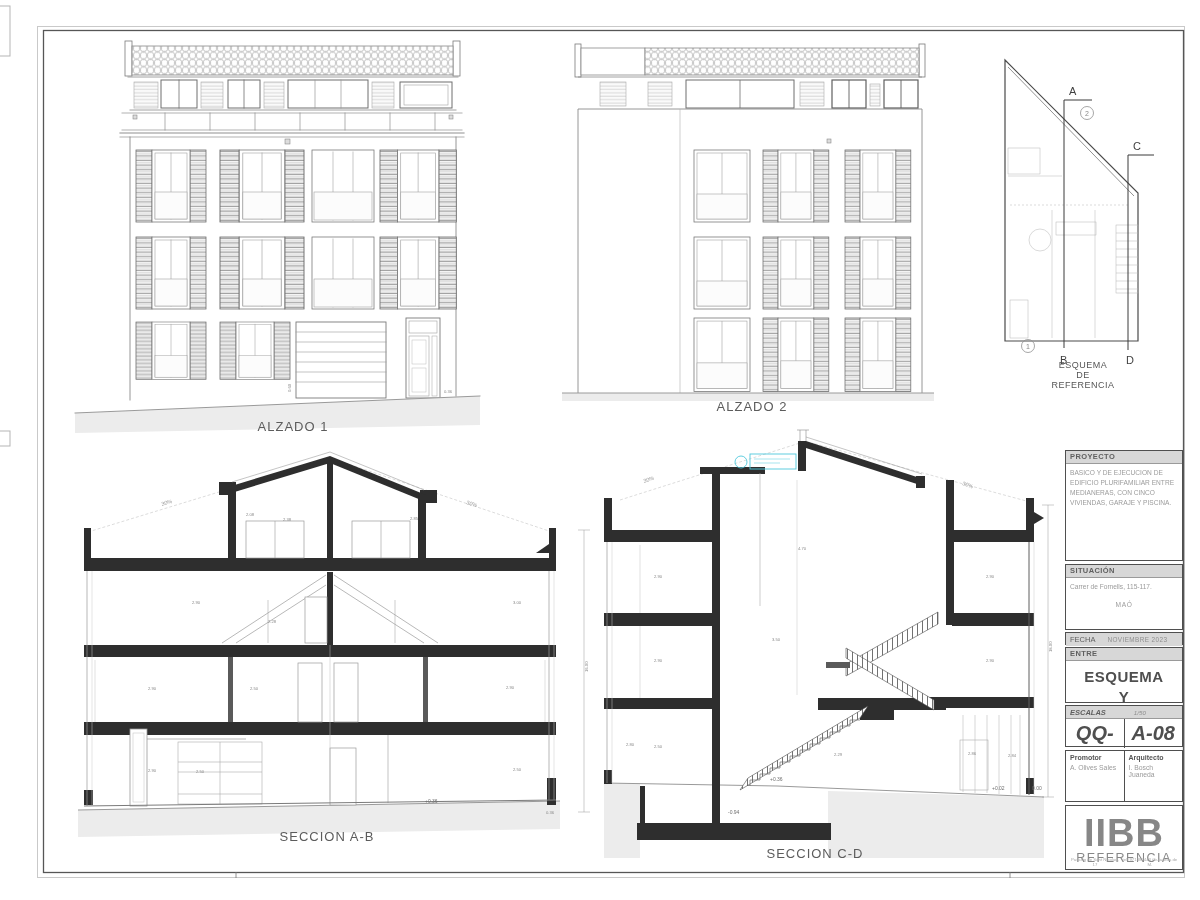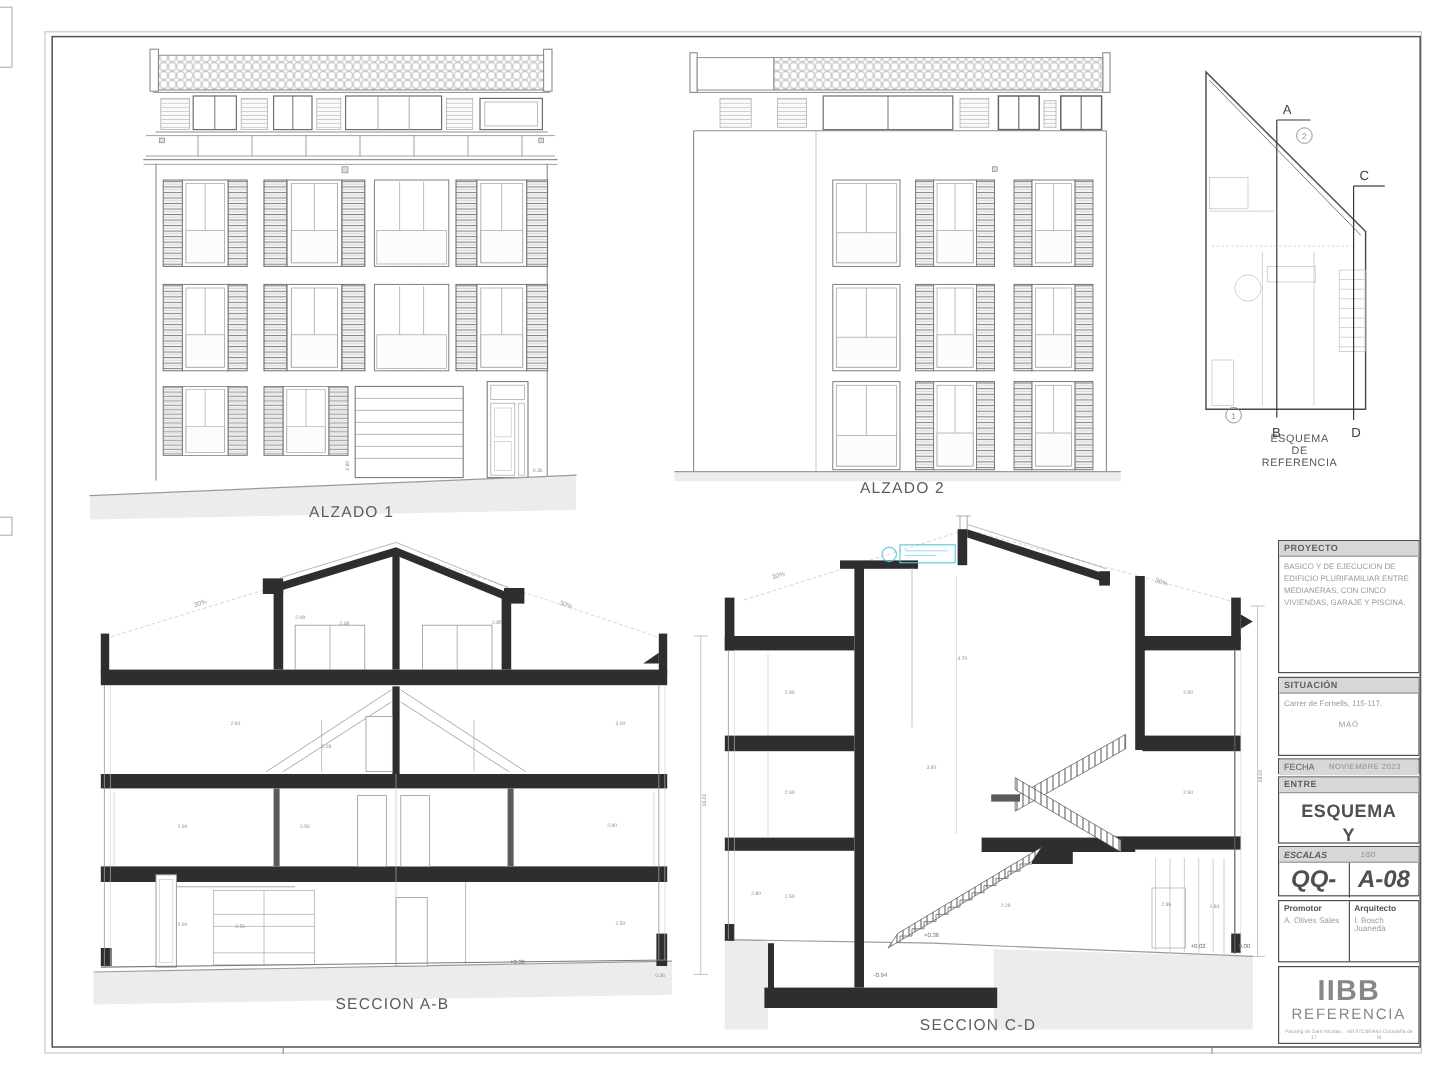--- a/index.html
+++ b/index.html
@@ -30,21 +30,21 @@
   .tb-esc .val{font-size:6.2px;color:#8f8f8f;margin-left:28px;}
   .tb-codes{display:flex;height:29px;}
   .tb-codes .cell{flex:1;text-align:center;font-size:20px;font-weight:bold;color:#4f4f4f;line-height:29px;}
   .tb-codes .cell:first-child{border-right:1px solid #4f4f4f;}
   .tb-people{display:flex;height:100%;}
   .tb-people .col{flex:1;padding:3px 4px;box-sizing:border-box;}
   .tb-people .col:first-child{border-right:1px solid #4f4f4f;}
   .tb-people .plab{font-size:7px;font-weight:bold;color:#555;}
   .tb-people .pval{font-size:6.8px;color:#9b9b9b;margin-top:3px;}
   .tb-logo{text-align:center;}
-  .tb-logo .big{font-size:24px;font-weight:bold;color:#878787;line-height:.95;margin-top:9px;letter-spacing:1px;}
+  .tb-logo .big{font-size:38px;font-weight:bold;color:#878787;line-height:.95;margin-top:9px;letter-spacing:1px;}
   .tb-logo .sub{font-size:12.5px;color:#878787;letter-spacing:1.5px;margin-top:0px;}
   .tb-logo .foot{position:absolute;bottom:2px;left:3px;right:3px;display:flex;
                  justify-content:space-between;font-size:4.3px;color:#a8a8a8;}
 </style>
 </head>
 <body>
 
 <div id="sheet">
 
 <svg width="1200" height="900" viewBox="0 0 1200 900">

